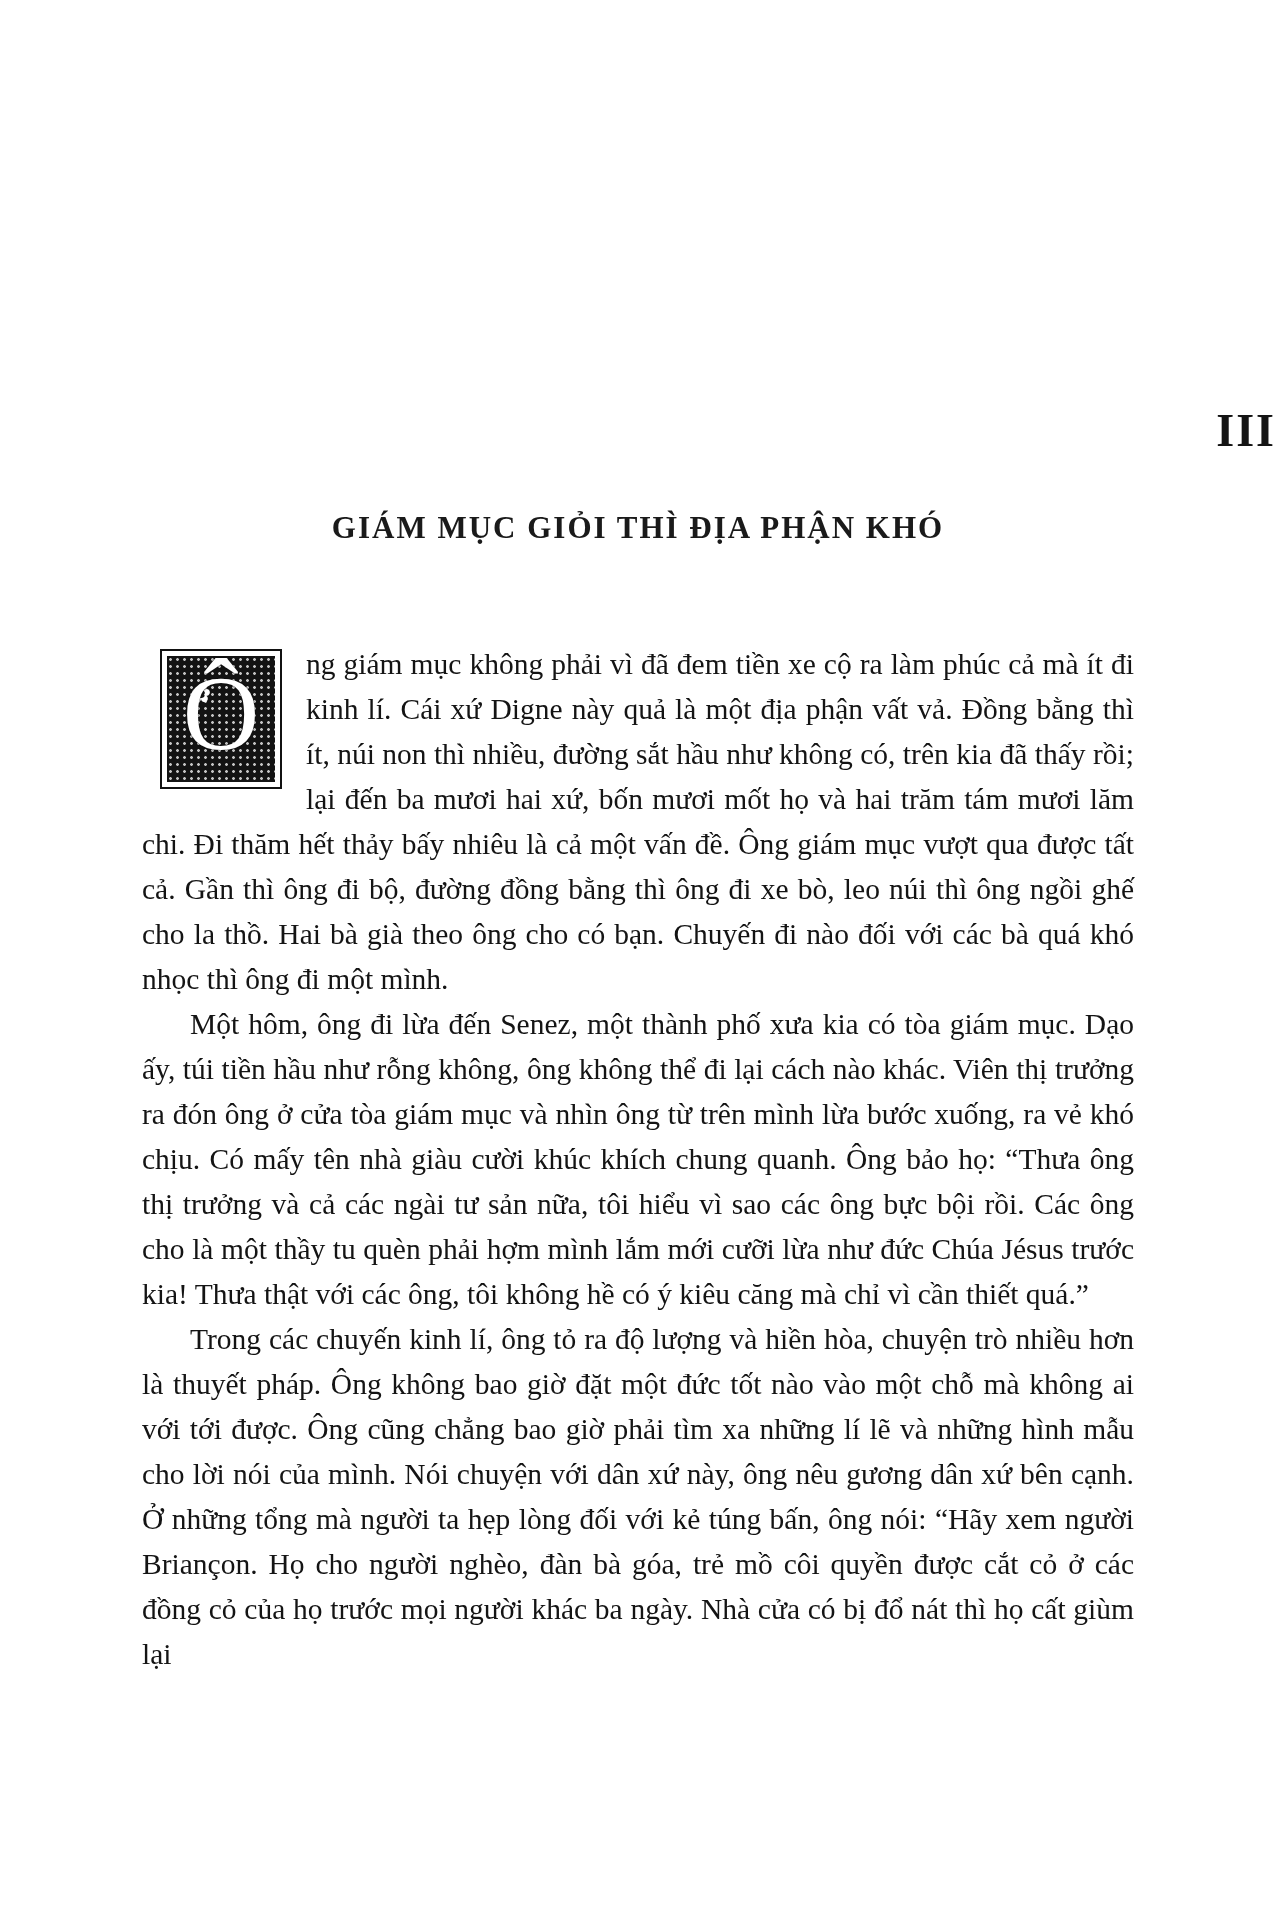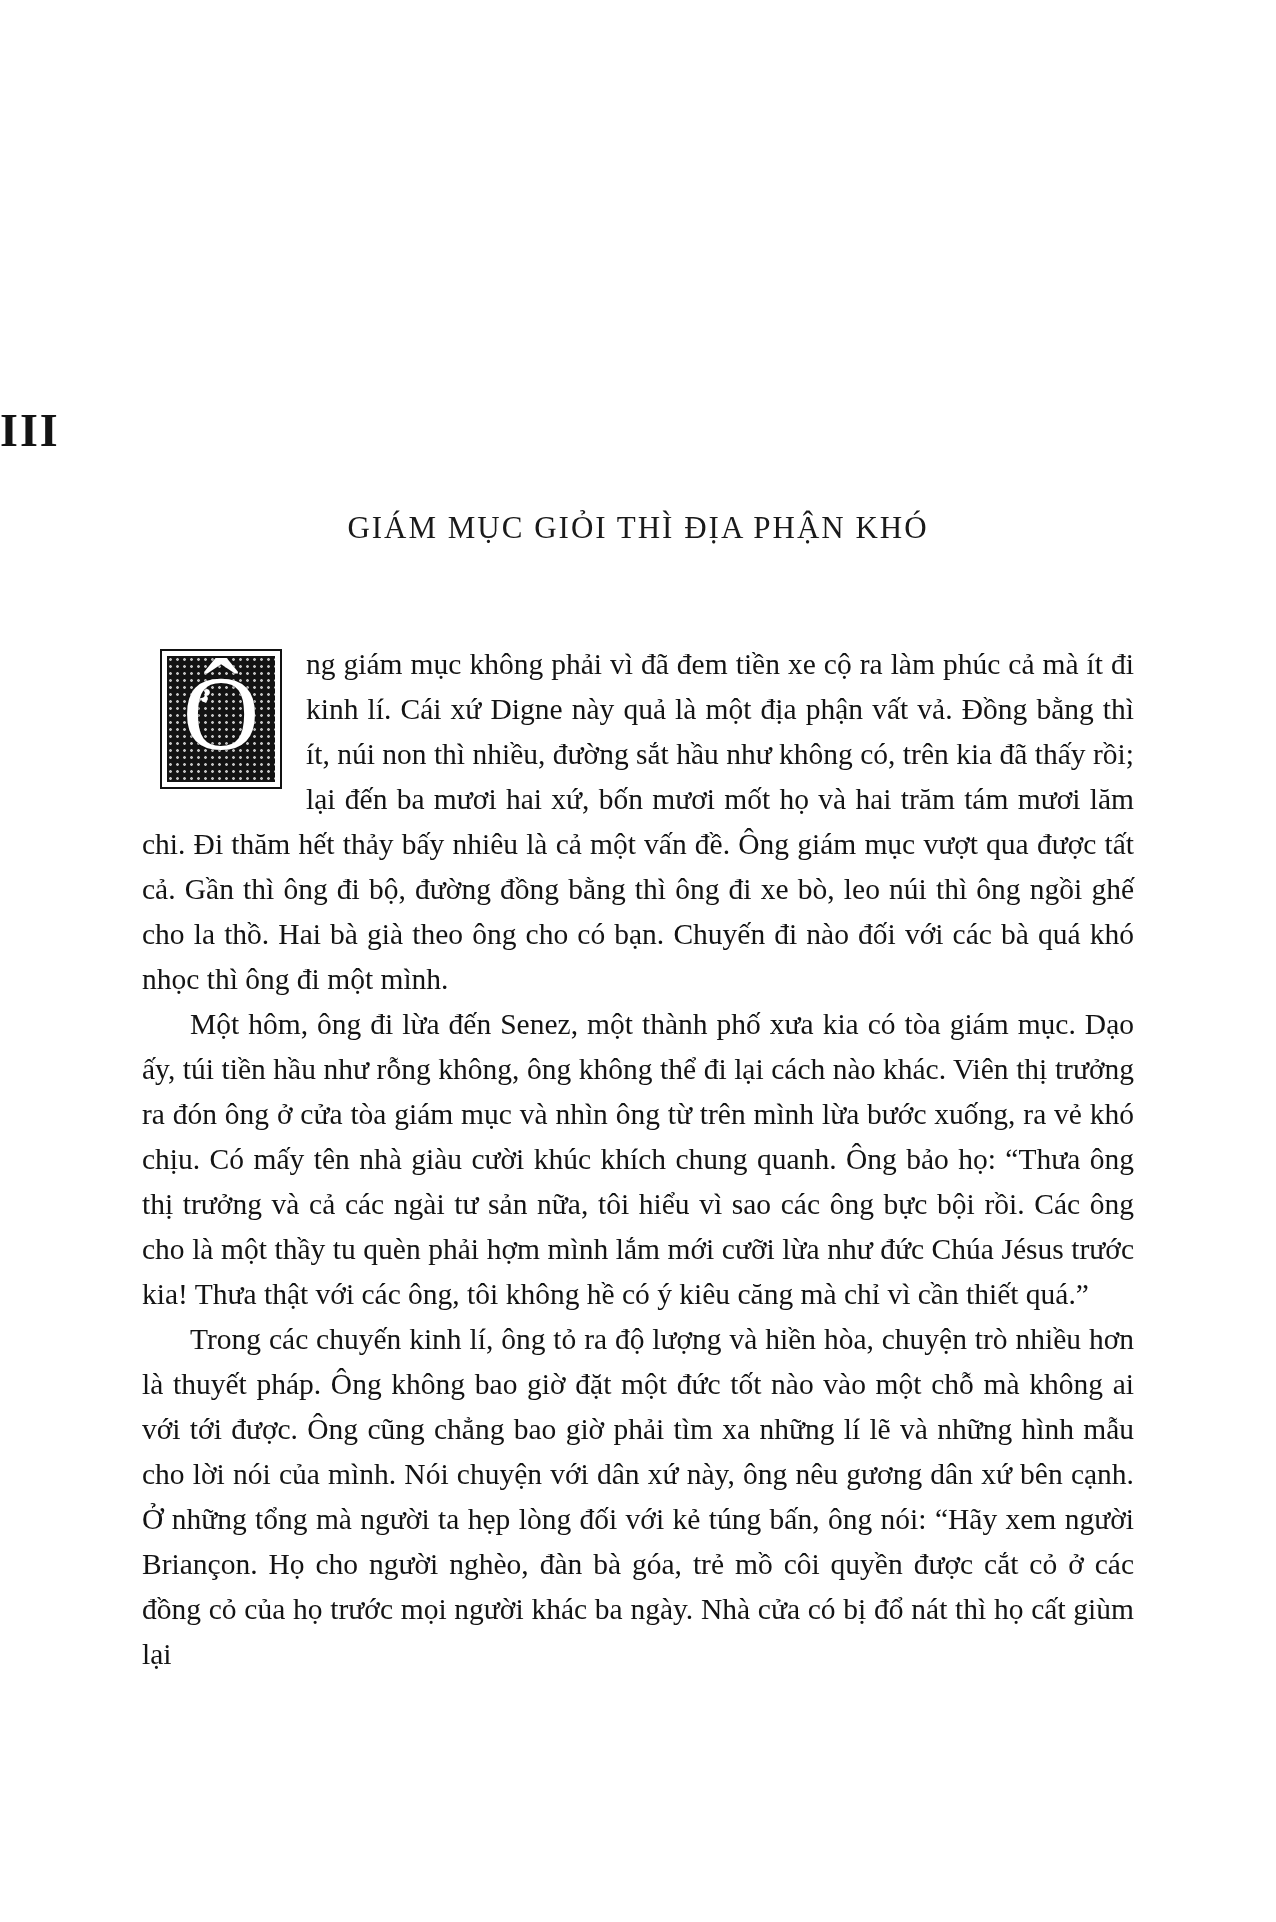--- a/index.html
+++ b/index.html
@@ -12,32 +12,32 @@
     width: 1276px;
     height: 1922px;
     background: #ffffff;
     overflow: hidden;
     font-family: "Liberation Serif", "DejaVu Serif", serif;
     color: #141414;
   }
   .chapter-number {
     margin: 0;
     padding-top: 408px;
-    text-align: left;
+    text-align: right;
     font-size: 46px;
     font-weight: bold;
     letter-spacing: 2px;
     line-height: 1;
     color: #141414;
   }
   .chapter-title {
     margin: 56px 0 0 0;
     text-align: center;
     font-size: 31px;
-    font-weight: normal;
+    font-weight: bold;
     letter-spacing: 2px;
     line-height: 1.15;
     color: #1a1a1a;
   }
   .chapter-body {
     margin: 96px 142px 0 142px;
     font-size: 29.5px;
     line-height: 45px;
     text-align: justify;
     color: #141414;

